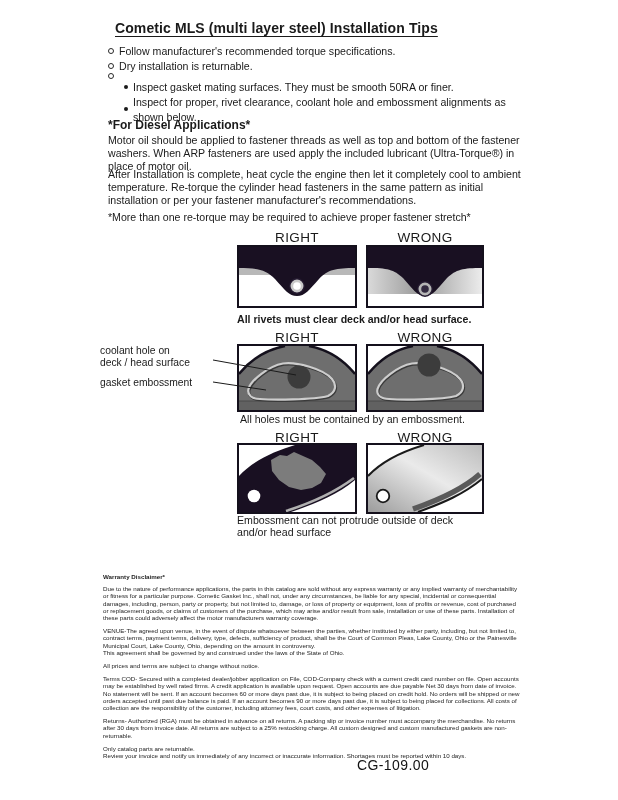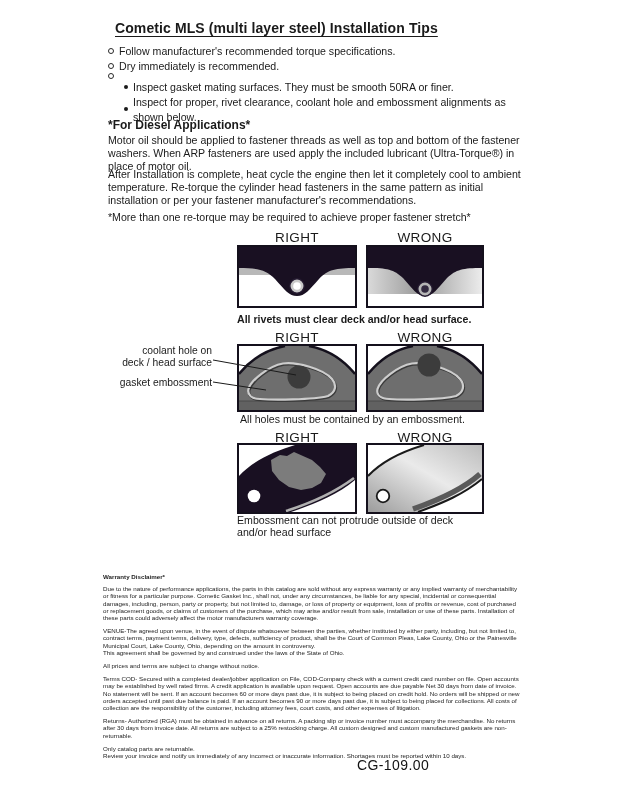--- a/index.html
+++ b/index.html
@@ -17,42 +17,42 @@
   .brow{display:flex;align-items:center;}
   .ocircle{flex:0 0 auto;width:4px;height:4px;border:1px solid #2a2a2a;border-radius:50%;margin-right:5px;position:relative;top:-1px;}
   .sub{padding-left:16px;}
   .fcircle{flex:0 0 auto;width:4px;height:4px;background:#1a1a1a;border-radius:50%;margin-right:5px;position:relative;top:-1px;}
   .diesel-h{left:108px;top:118px;font-size:12px;font-weight:bold;}
   .para{width:424px;font-size:10.6px;line-height:13px;}
   .hdr{font-size:13.5px;font-weight:500;letter-spacing:0.4px;text-align:center;}
   .dbox{border:2px solid #14101c;box-sizing:border-box;background:#fff;}
   .cap{font-size:10.6px;line-height:11.5px;}
   .pre{white-space:pre-line;}
-  .lbl{font-size:10.3px;line-height:11.5px;text-align:right;white-space:pre-line;}
+  .lbl{font-size:10.3px;line-height:11.5px;white-space:pre-line;}
   .fine{left:103px;top:573px;width:419px;font-size:6.2px;line-height:7.2px;color:#1c1c1c;}
   .fine p{margin:0 0 6px 0;white-space:pre-line;}
   .fine .fh{font-weight:bold;margin-bottom:5px;}
   .code{left:357px;top:757px;font-size:14px;letter-spacing:0.4px;color:#111;}
   svg{display:block;}
 </style>
 </head>
 <body>
 
 <div class="page">
 
   <div class="abs title">Cometic MLS (multi layer steel) Installation Tips</div>
 
   <div class="abs bullets">
     <div class="brow">
         <span class="ocircle"></span>
         <span>Follow manufacturer's recommended torque specifications.</span>
       </div>
     <div class="brow">
         <span class="ocircle"></span>
-        <span>Dry immediately is recommended.</span>
+        <span>Dry installation is returnable.</span>
       </div>
     <div class="brow">
         <span class="ocircle"></span>
       </div>
     <div class="brow sub">
         <span class="fcircle"></span>
         <span>Inspect gasket mating surfaces.  They must be smooth 50RA or finer.</span>
       </div>
     <div class="brow sub">
         <span class="fcircle"></span>

